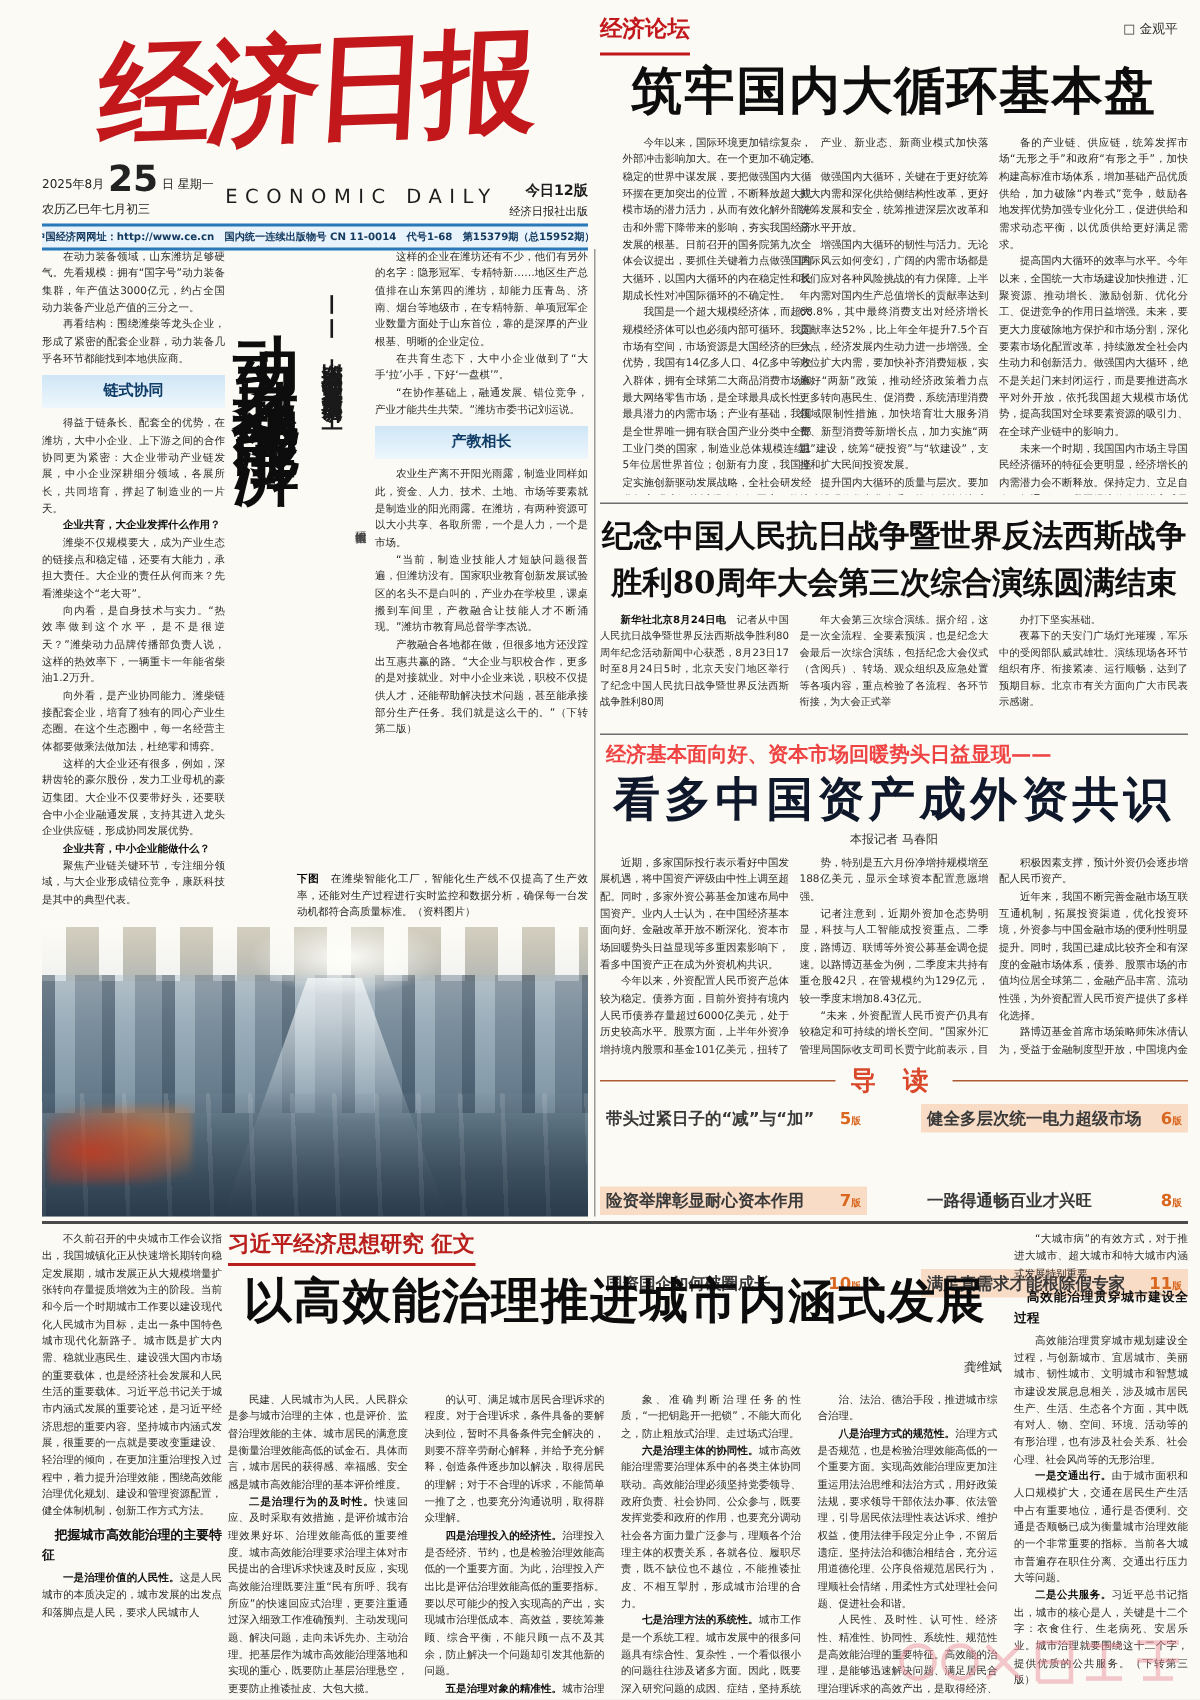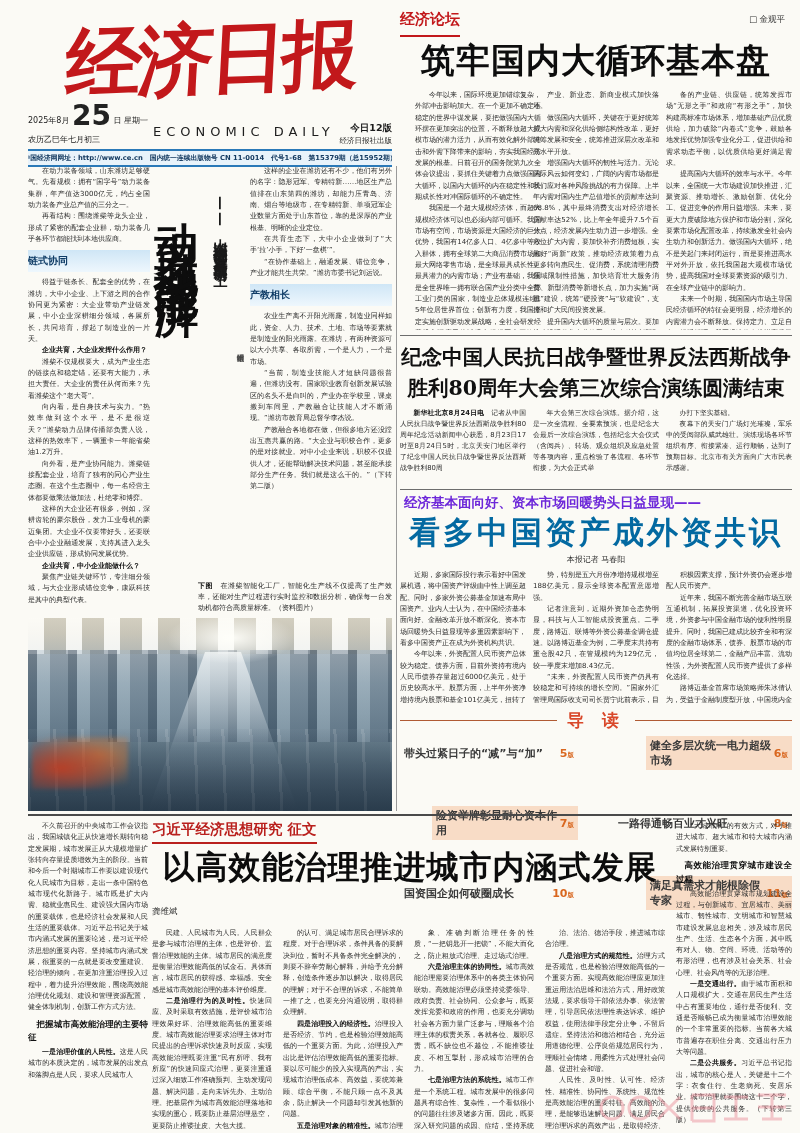--- a/index.html
+++ b/index.html
@@ -3,74 +3,74 @@
 <meta charset="utf-8">
 <style>
   html,body{margin:0;padding:0;background:#e9e7e0;}
   .page{position:relative;width:800px;height:1133px;background:#fbfaf5;font-family:"DejaVu Sans",sans-serif;color:#1c1c1c;overflow:hidden;margin:0 auto;}
   .abs{position:absolute;}
   
   .masthead{left:28px;top:4px;width:364px;height:112px;display:flex;align-items:center;justify-content:center;}
   .masthead span{font-family:"DejaVu Serif",serif;font-weight:bold;color:#c2181b;font-size:76px;letter-spacing:-4px;transform:rotate(-2deg) skewX(-5deg);white-space:nowrap;}
   .daterow{left:28px;top:118px;width:364px;height:28px;display:flex;justify-content:space-between;align-items:flex-end;}
   .dateblock{font-size:8px;color:#222;line-height:1.35;}
-  .dateblock .big{font-size:28px;font-weight:bold;vertical-align:-2px;}
+  .dateblock .big{font-size:24px;font-weight:bold;vertical-align:-2px;}
   .en-title{font-size:13px;letter-spacing:5px;color:#1d1d1d;align-self:center;margin-bottom:2px;}
   .edition{font-size:7.5px;text-align:right;line-height:1.5;}
   .edition b{font-size:9.5px;}
   .infobar{left:28px;top:149px;width:364px;height:14px;background:#e8f3fb;border-top:2px solid #2a79b8;border-bottom:2px solid #2a79b8;display:flex;align-items:center;justify-content:center;font-size:6.8px;font-weight:bold;color:#143a60;white-space:nowrap;overflow:hidden;}
   
   .np-col{position:absolute;font-size:7px;line-height:1.62;text-align:justify;color:#2b2b2b;overflow:hidden;word-break:break-all;}
   .np-col p{margin:0;text-indent:2em;}
-  .np-col p.colhead{text-indent:0;font-weight:bold;font-size:10px;color:#0f3c66;background:linear-gradient(180deg,#cfe6f6,#eef7fd);padding:3px 0;margin:5px 0;}
+  .np-col p.colhead{text-indent:0;text-align:center;font-weight:bold;font-size:10px;color:#0f3c66;background:linear-gradient(180deg,#cfe6f6,#eef7fd);padding:3px 0;margin:5px 0;}
   .np-col p.h2{text-indent:1em;font-weight:bold;font-size:8.5px;margin:4px 0 2px;color:#111;}
   .np-col b{color:#111;}
   
   .hrule{position:absolute;border-top:1px solid #6d6d6d;}
   .vrule{position:absolute;border-left:1px solid #9a9a9a;}
   .thickrule{position:absolute;border-top:2px solid #4a4a4a;}
   
   .forum-label{left:400px;top:10px;font-size:15px;font-weight:bold;color:#c2181b;border-bottom:2.5px solid #c2181b;padding-bottom:6px;text-align:right;}
   .forum-author{left:716px;top:14px;width:102px;text-align:center;font-size:8.5px;color:#333;}
   .forum-headline{left:400px;top:38px;width:392px;text-align:center;font-size:34px;font-weight:bold;letter-spacing:1px;color:#0d0d0d;white-space:nowrap;}
   
   .parade-headline{left:398px;top:342px;width:396px;text-align:center;font-family:"DejaVu Serif",serif;font-weight:bold;font-size:20.5px;line-height:1.5;color:#101010;white-space:nowrap;}
   
-  .assets-kicker{left:404px;top:494px;font-size:13.5px;font-weight:bold;color:#6d28d9;}
-  .assets-headline{left:398px;top:512px;width:396px;text-align:center;font-family:"DejaVu Serif",serif;font-weight:bold;font-size:31px;letter-spacing:3px;color:#0369a1;white-space:nowrap;}
+  .assets-kicker{left:404px;top:494px;font-size:13.5px;font-weight:bold;color:#ef4444;}
+  .assets-headline{left:398px;top:512px;width:396px;text-align:center;font-family:"DejaVu Serif",serif;font-weight:bold;font-size:31px;letter-spacing:3px;color:#0f172a;white-space:nowrap;}
   .assets-byline{left:398px;top:554px;width:396px;text-align:center;font-size:8px;color:#333;}
   
   .dd-box{left:400px;top:708px;width:392px;height:102px;}
   .dd-titlerow{display:flex;align-items:center;gap:10px;height:24px;}
   .dd-line{flex:1;border-top:1.5px solid #b05a33;}
   .dd-title{font-size:17px;font-weight:bold;color:#d9482a;letter-spacing:6px;}
   .dd-grid{display:grid;grid-template-columns:1fr 1fr;column-gap:10px;row-gap:4px;margin-top:4px;gap:36px;}
   .dd-item{display:flex;justify-content:space-between;align-items:center;font-size:11px;font-weight:bold;color:#3a3a3a;padding:2px 4px;}
-  .dd-item.hl{background:#f8dcc6;margin-left:32px;}
+  .dd-item.hl{background:#f8dcc6;}
   .dd-page{color:#d9671f;white-space:nowrap;}
   .dd-page b{font-size:11px;}
   .dd-page i{font-style:normal;font-size:6.5px;}
   
   .vhead{left:150px;top:188px;width:54px;height:438px;writing-mode:vertical-rl;font-size:44px;font-weight:bold;color:#0d0d0d;letter-spacing:10px;line-height:54px;}
   .vsub{left:208px;top:196px;width:22px;height:366px;writing-mode:vertical-rl;font-size:14px;font-weight:bold;color:#1a1a1a;letter-spacing:2px;}
   .vby{left:233px;top:348px;width:12px;height:78px;writing-mode:vertical-rl;font-size:7.5px;color:#444;}
   .caption{left:198px;top:581px;width:194px;font-size:7px;line-height:1.55;color:#262626;text-align:justify;word-break:break-all;}
   .caption b{color:#000;}
   
   .photo{left:28px;top:618px;width:364px;height:193px;overflow:hidden;background:linear-gradient(180deg,#efe9da 0%,#dcd8cc 8%,#b9c2c6 18%,#93a6b1 34%,#7b919e 50%,#5f7685 68%,#4b6172 84%,#3e5465 100%);}
   .ph-ceiling{position:absolute;top:0;left:0;right:0;height:36px;background:repeating-linear-gradient(90deg,rgba(255,255,252,.8) 0 16px,rgba(176,174,160,.45) 16px 38px);}
   .ph-machines{position:absolute;top:32px;left:0;right:0;height:92px;background:repeating-linear-gradient(90deg,rgba(38,58,78,.5) 0 9px,rgba(165,185,200,.38) 9px 22px,rgba(88,108,128,.42) 22px 40px);}
   .ph-aisle{position:absolute;top:34px;left:120px;width:150px;height:159px;background:linear-gradient(180deg,rgba(235,240,242,.85),rgba(150,170,185,.25) 60%,rgba(60,80,100,.1));clip-path:polygon(38% 0,62% 0,100% 100%,0 100%);}
   .ph-floor{position:absolute;bottom:0;left:0;right:0;height:82px;background:linear-gradient(180deg,rgba(120,140,155,.15),rgba(25,40,55,.55)),repeating-linear-gradient(88deg,rgba(255,255,255,.14) 0 3px,rgba(0,0,0,0) 3px 28px);}
   .ph-red{position:absolute;left:4px;bottom:22px;width:96px;height:52px;background:radial-gradient(ellipse at 30% 60%,rgba(198,58,30,.85),rgba(198,58,30,0) 70%),radial-gradient(ellipse at 70% 35%,rgba(232,122,44,.6),rgba(232,122,44,0) 70%);filter:blur(2px);}
   .ph-glow{position:absolute;top:-6px;left:38%;width:130px;height:52px;background:radial-gradient(ellipse,rgba(255,255,250,.95),rgba(255,255,250,0) 70%);}
   
   .essay-kicker{left:152px;top:820px;font-size:14.5px;font-weight:bold;color:#b9201d;border-bottom:2px solid #b9201d;padding-bottom:3px;}
   .essay-headline{left:152px;top:846px;width:516px;text-align:center;font-size:32px;font-weight:bold;letter-spacing:1px;color:#0c0c0c;white-space:nowrap;}
-  .essay-byline{left:152px;top:906px;width:516px;text-align:left;font-size:8.5px;color:#333;}
+  .essay-byline{left:152px;top:906px;width:516px;text-align:right;font-size:8.5px;color:#333;}
   
   .watermark{right:4px;bottom:2px;width:200px;height:46px;opacity:.55;pointer-events:none;}
 </style>
 </head>
 <body>
 
 <div class="page">
 
   <div class="abs masthead">
     <span>经济日报</span>

